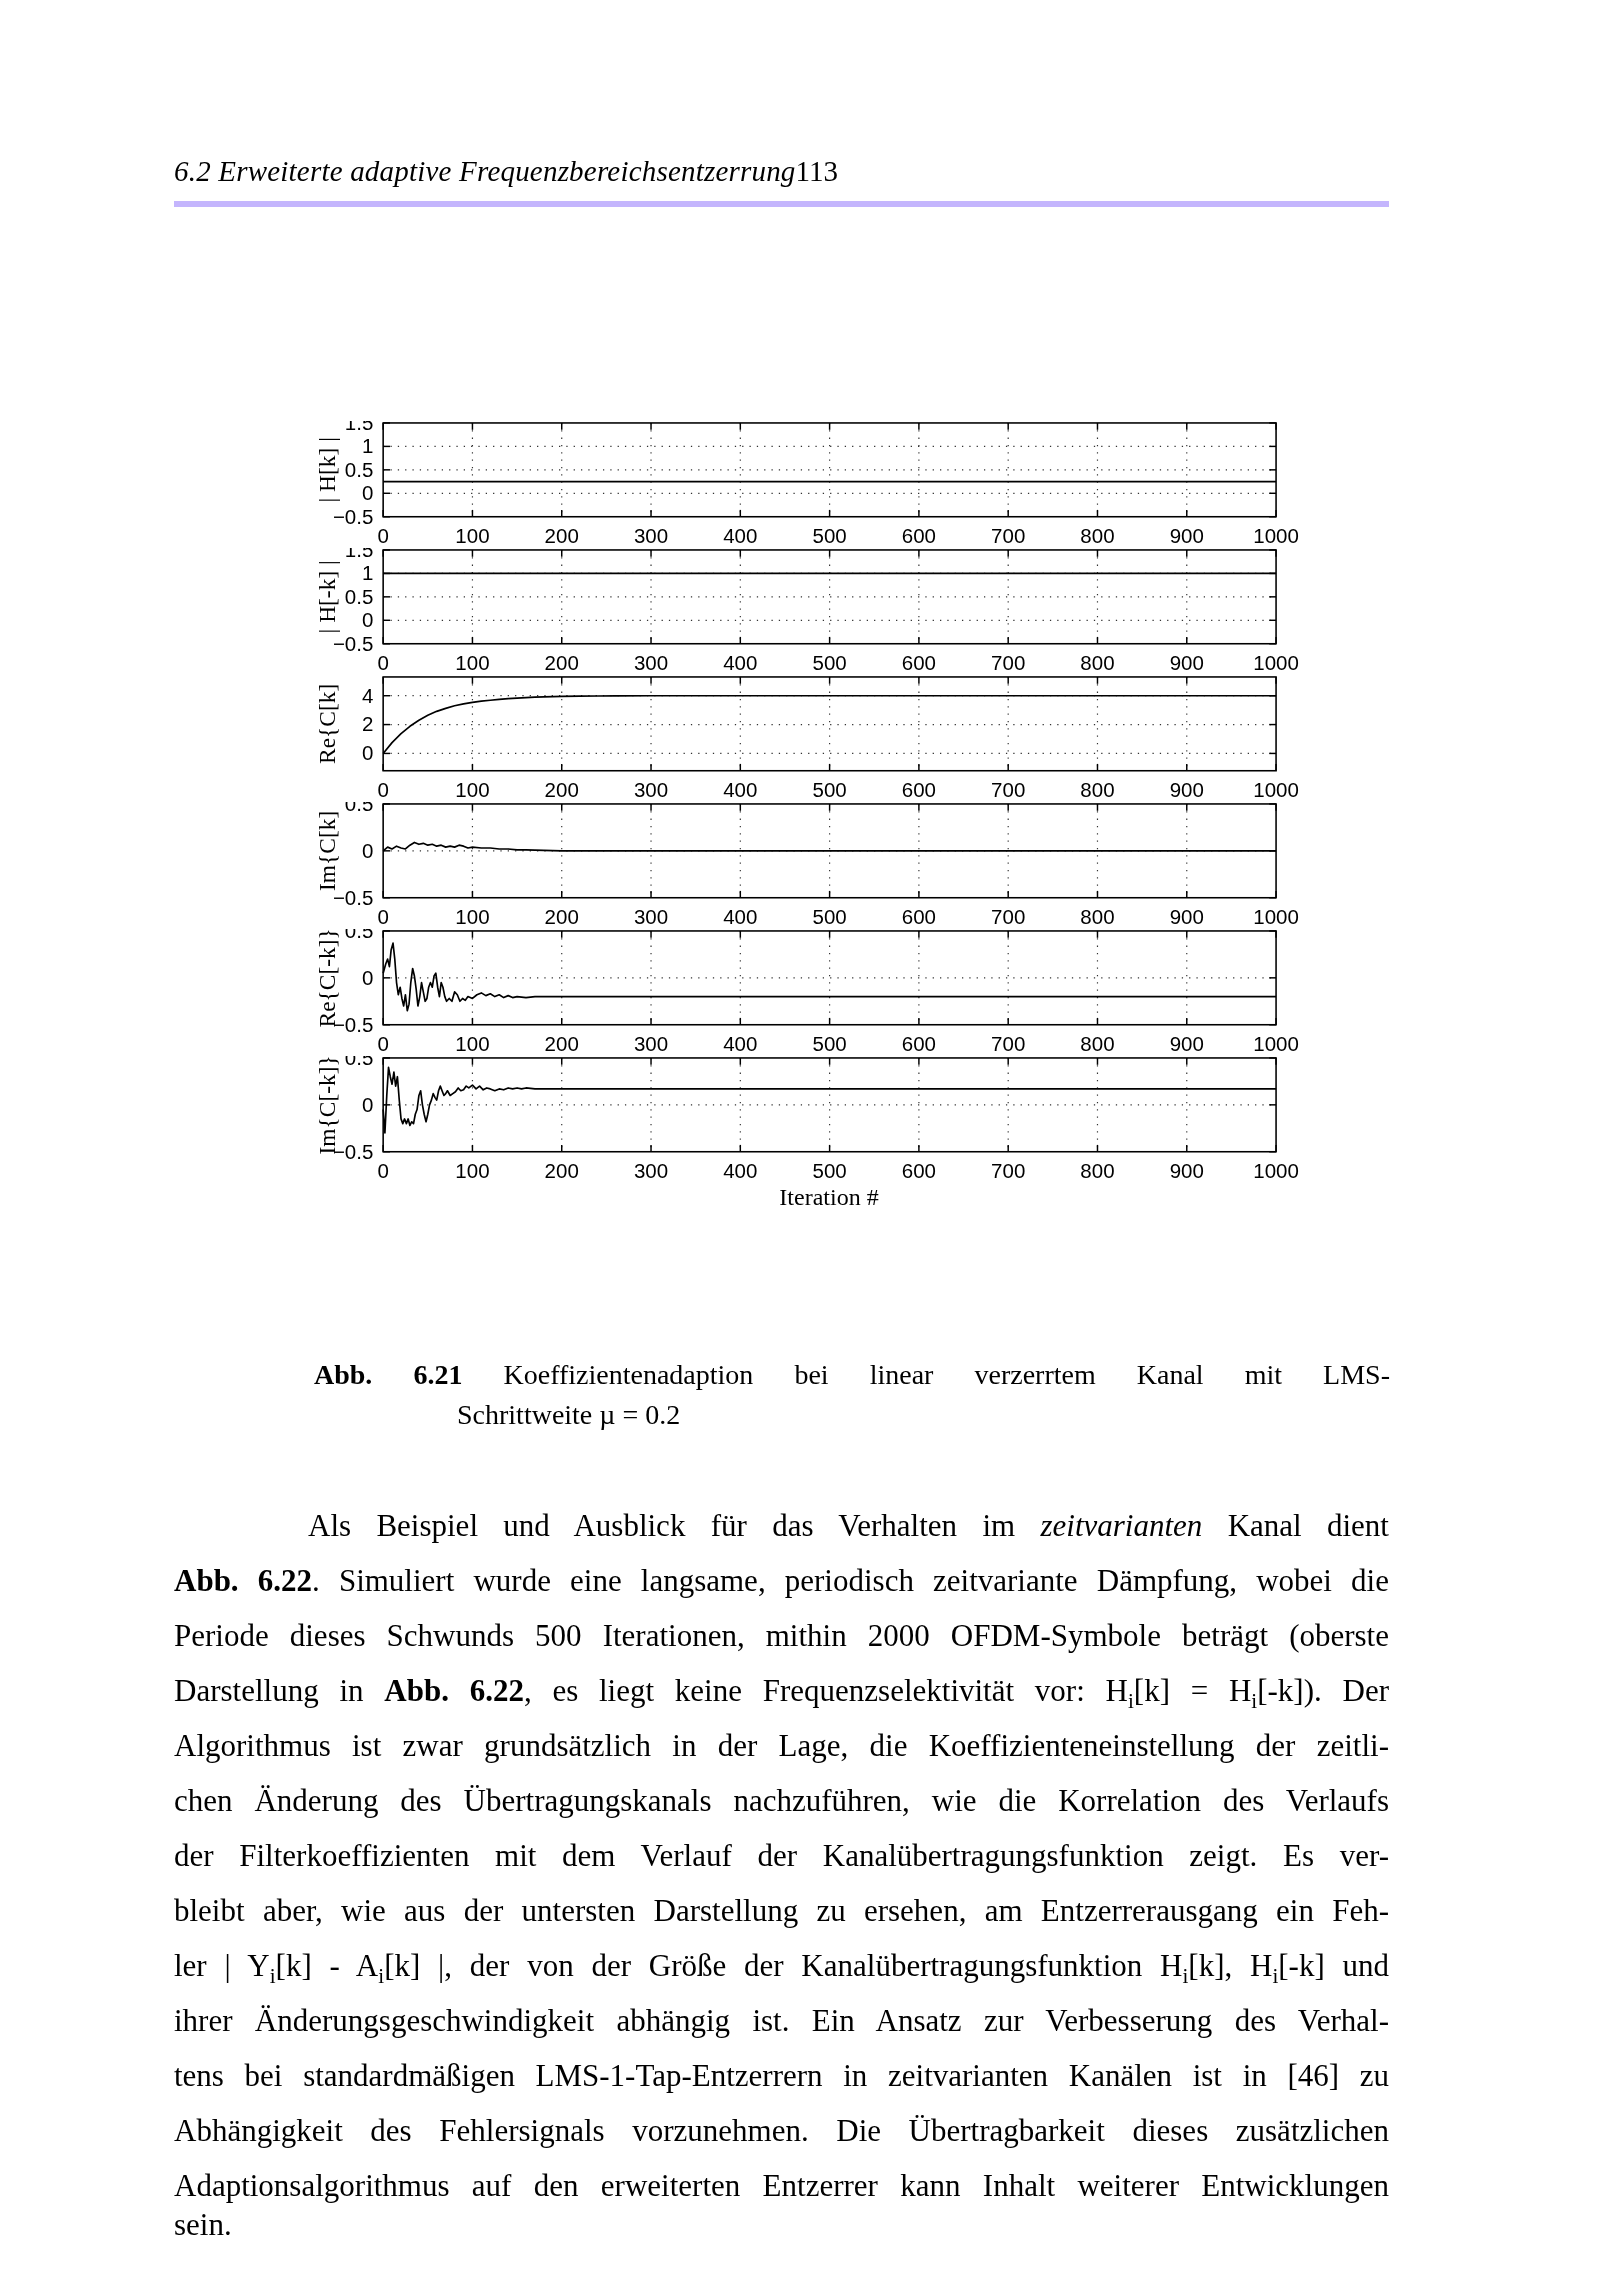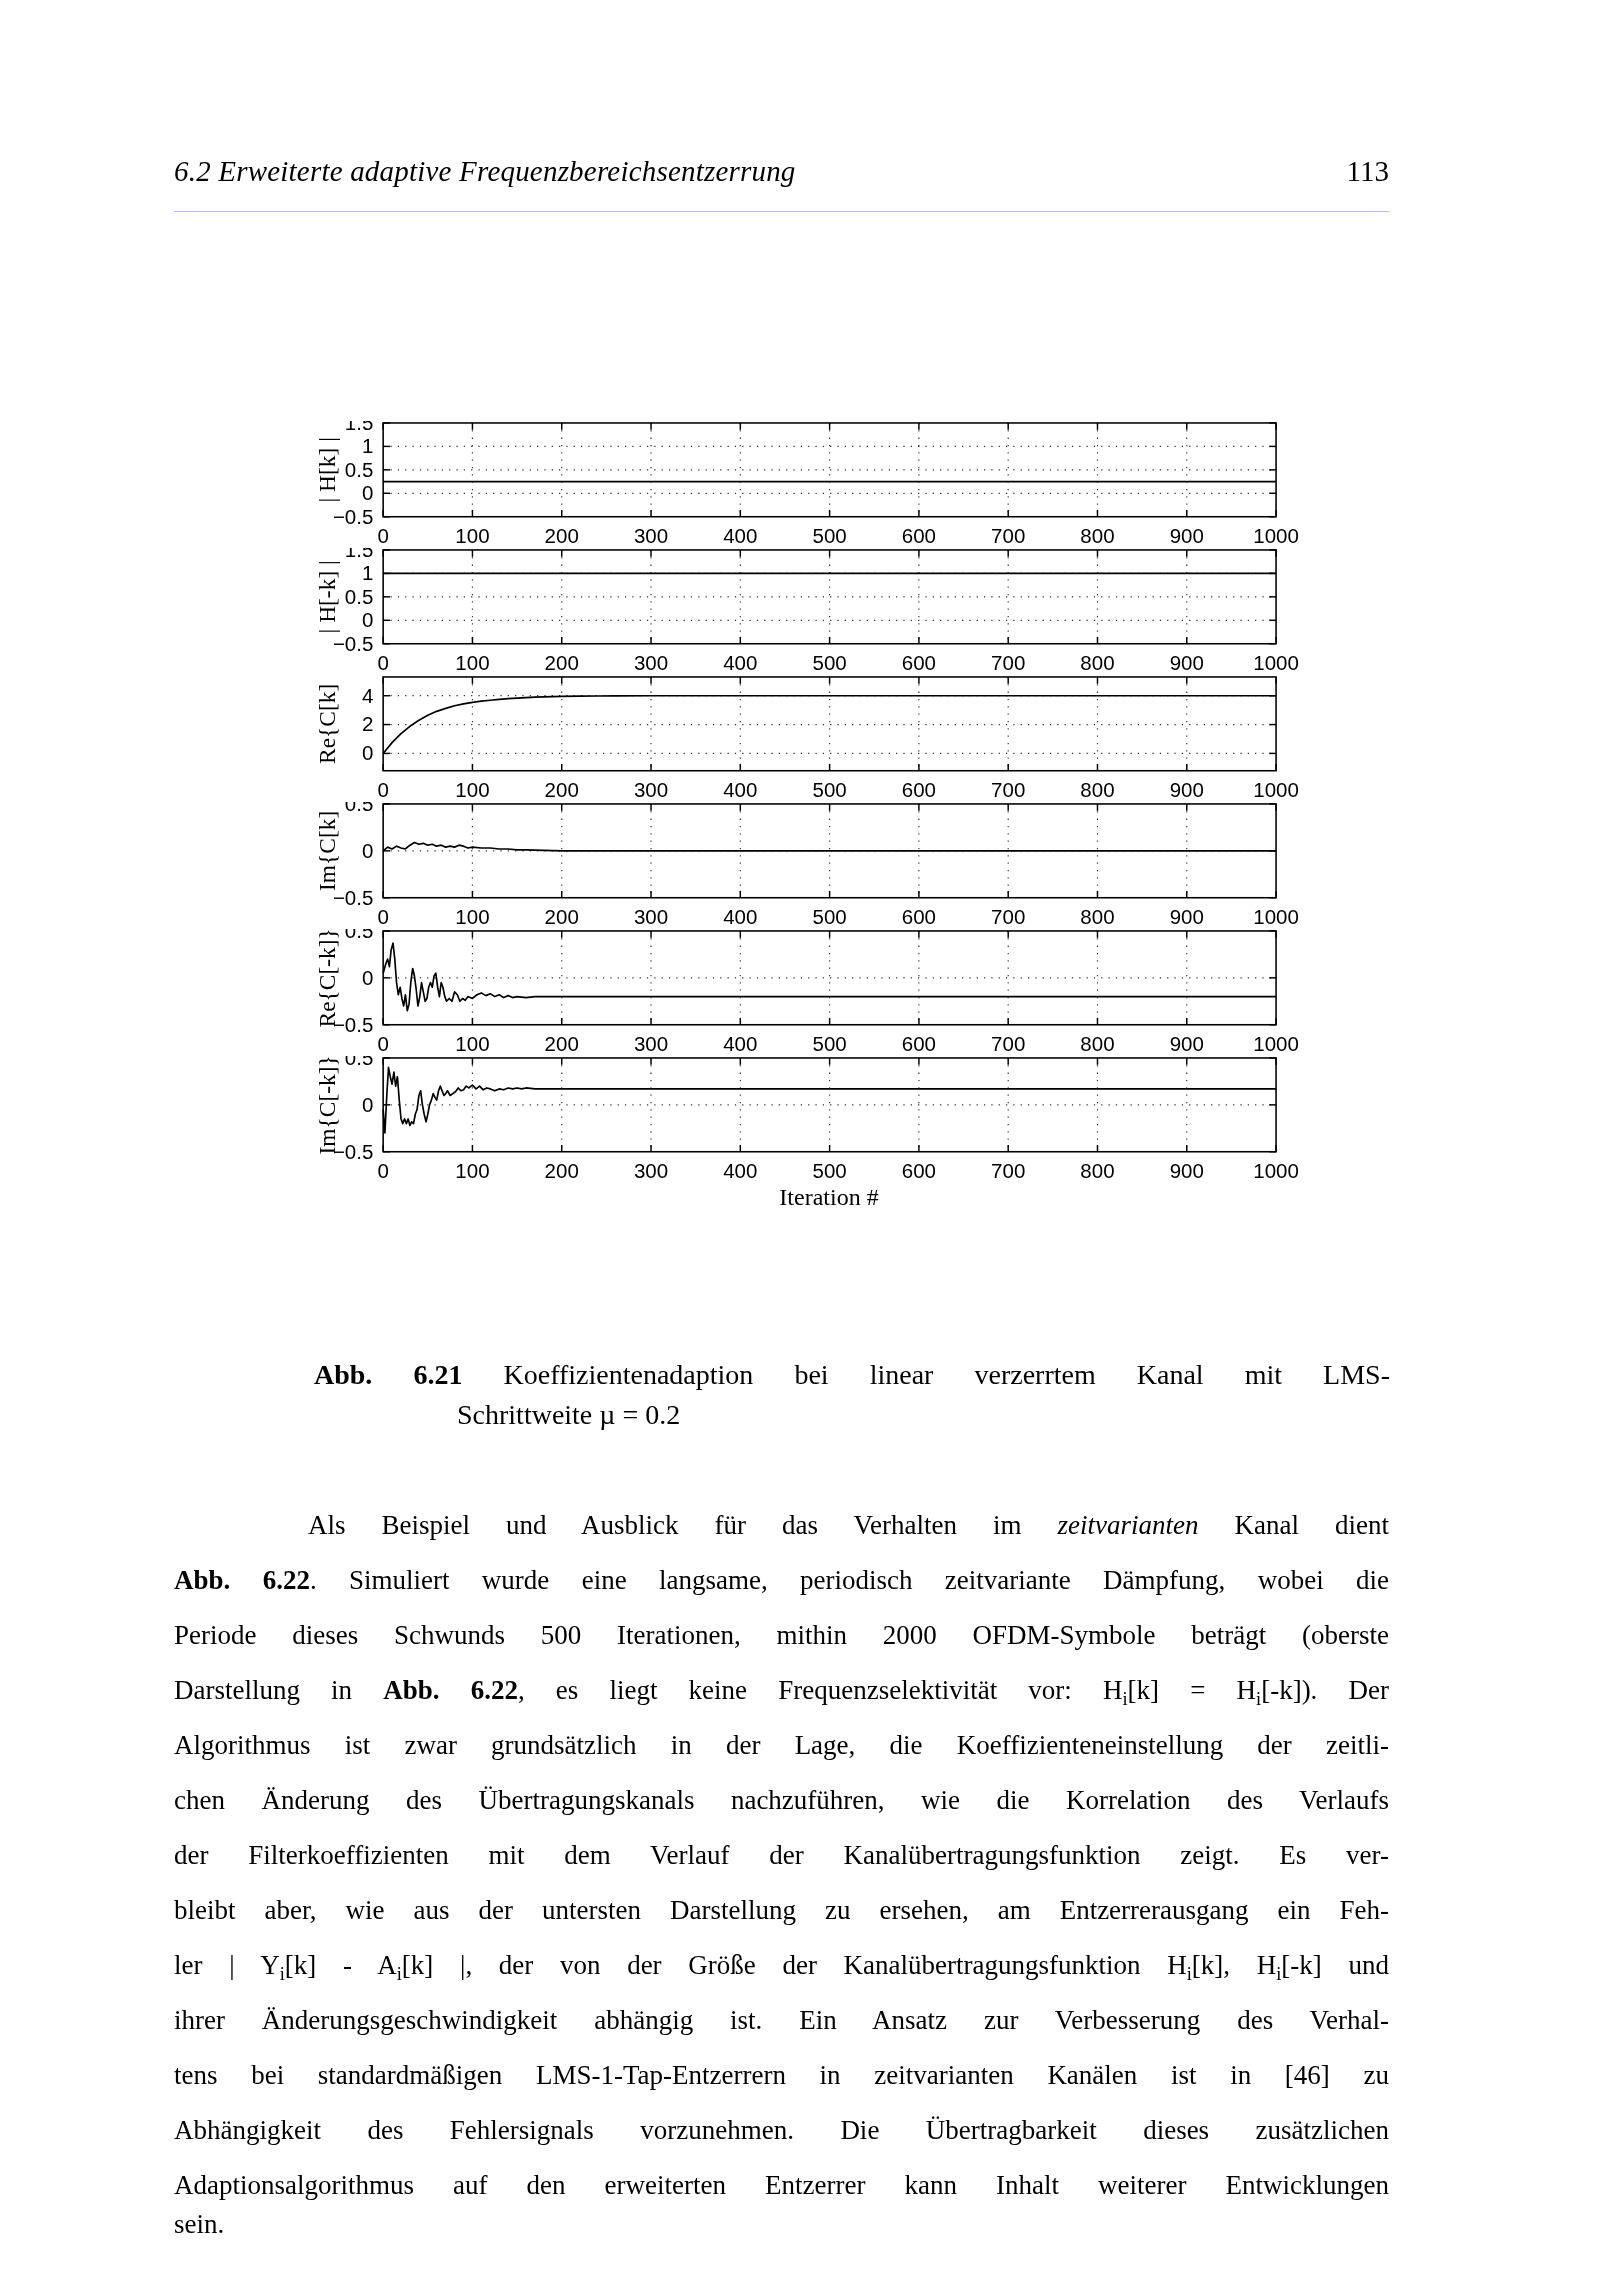--- a/index.html
+++ b/index.html
@@ -8,41 +8,41 @@
     width:1620px;height:2293px;
     margin:0 auto;
     background:#ffffff;
     color:#000;
     font-family:"Liberation Serif", serif;
     overflow:hidden;
   }
   
   .running-head{
     position:absolute;left:174px;top:155px;width:1215px;
-    border-bottom:1px solid #c4b5fd;
-    padding-bottom:23px;
+    border-bottom:6px solid #c4b5fd;
+    padding-bottom:13px;
     font-size:29px;
-    display:flex;justify-content:space-between;align-items:baseline;
+    display:flex;justify-content:flex-start;align-items:baseline;
   }
   .running-head .title{font-style:italic;letter-spacing:0.2px;}
   .running-head .pageno{font-weight:normal;font-style:normal;}
   
   .figure-plots{position:absolute;left:318px;top:421px;width:990px;}
   .figure-plots svg{display:block;}
   .plot-tick{font-family:"Liberation Sans", sans-serif;font-size:21px;fill:#000;}
   .plot-ylabel{font-family:"Liberation Serif", serif;font-size:24px;fill:#000;}
   .xlabel{
     position:absolute;left:381px;top:1184px;width:896px;
     text-align:center;font-size:24px;
   }
   
   .caption{position:absolute;left:314px;top:1339px;width:1076px;font-size:28px;}
   .caption .tline{height:40px;line-height:40px;white-space:normal;}
   
-  .bodytext{position:absolute;left:174px;top:1490px;width:1215px;font-size:27px;}
+  .bodytext{position:absolute;left:174px;top:1490px;width:1215px;font-size:31px;}
   .bodytext .tline{height:39px;line-height:39px;}
   .tline.just{text-align:justify;text-align-last:justify;text-justify:inter-word;margin-top:16px;}
   .tline .b{font-weight:bold;}
   .tline .i{font-style:italic;}
   .tline sub{font-size:0.68em;line-height:0;}
 </style>
 </head>
 <body>
 
 <div class="page">

